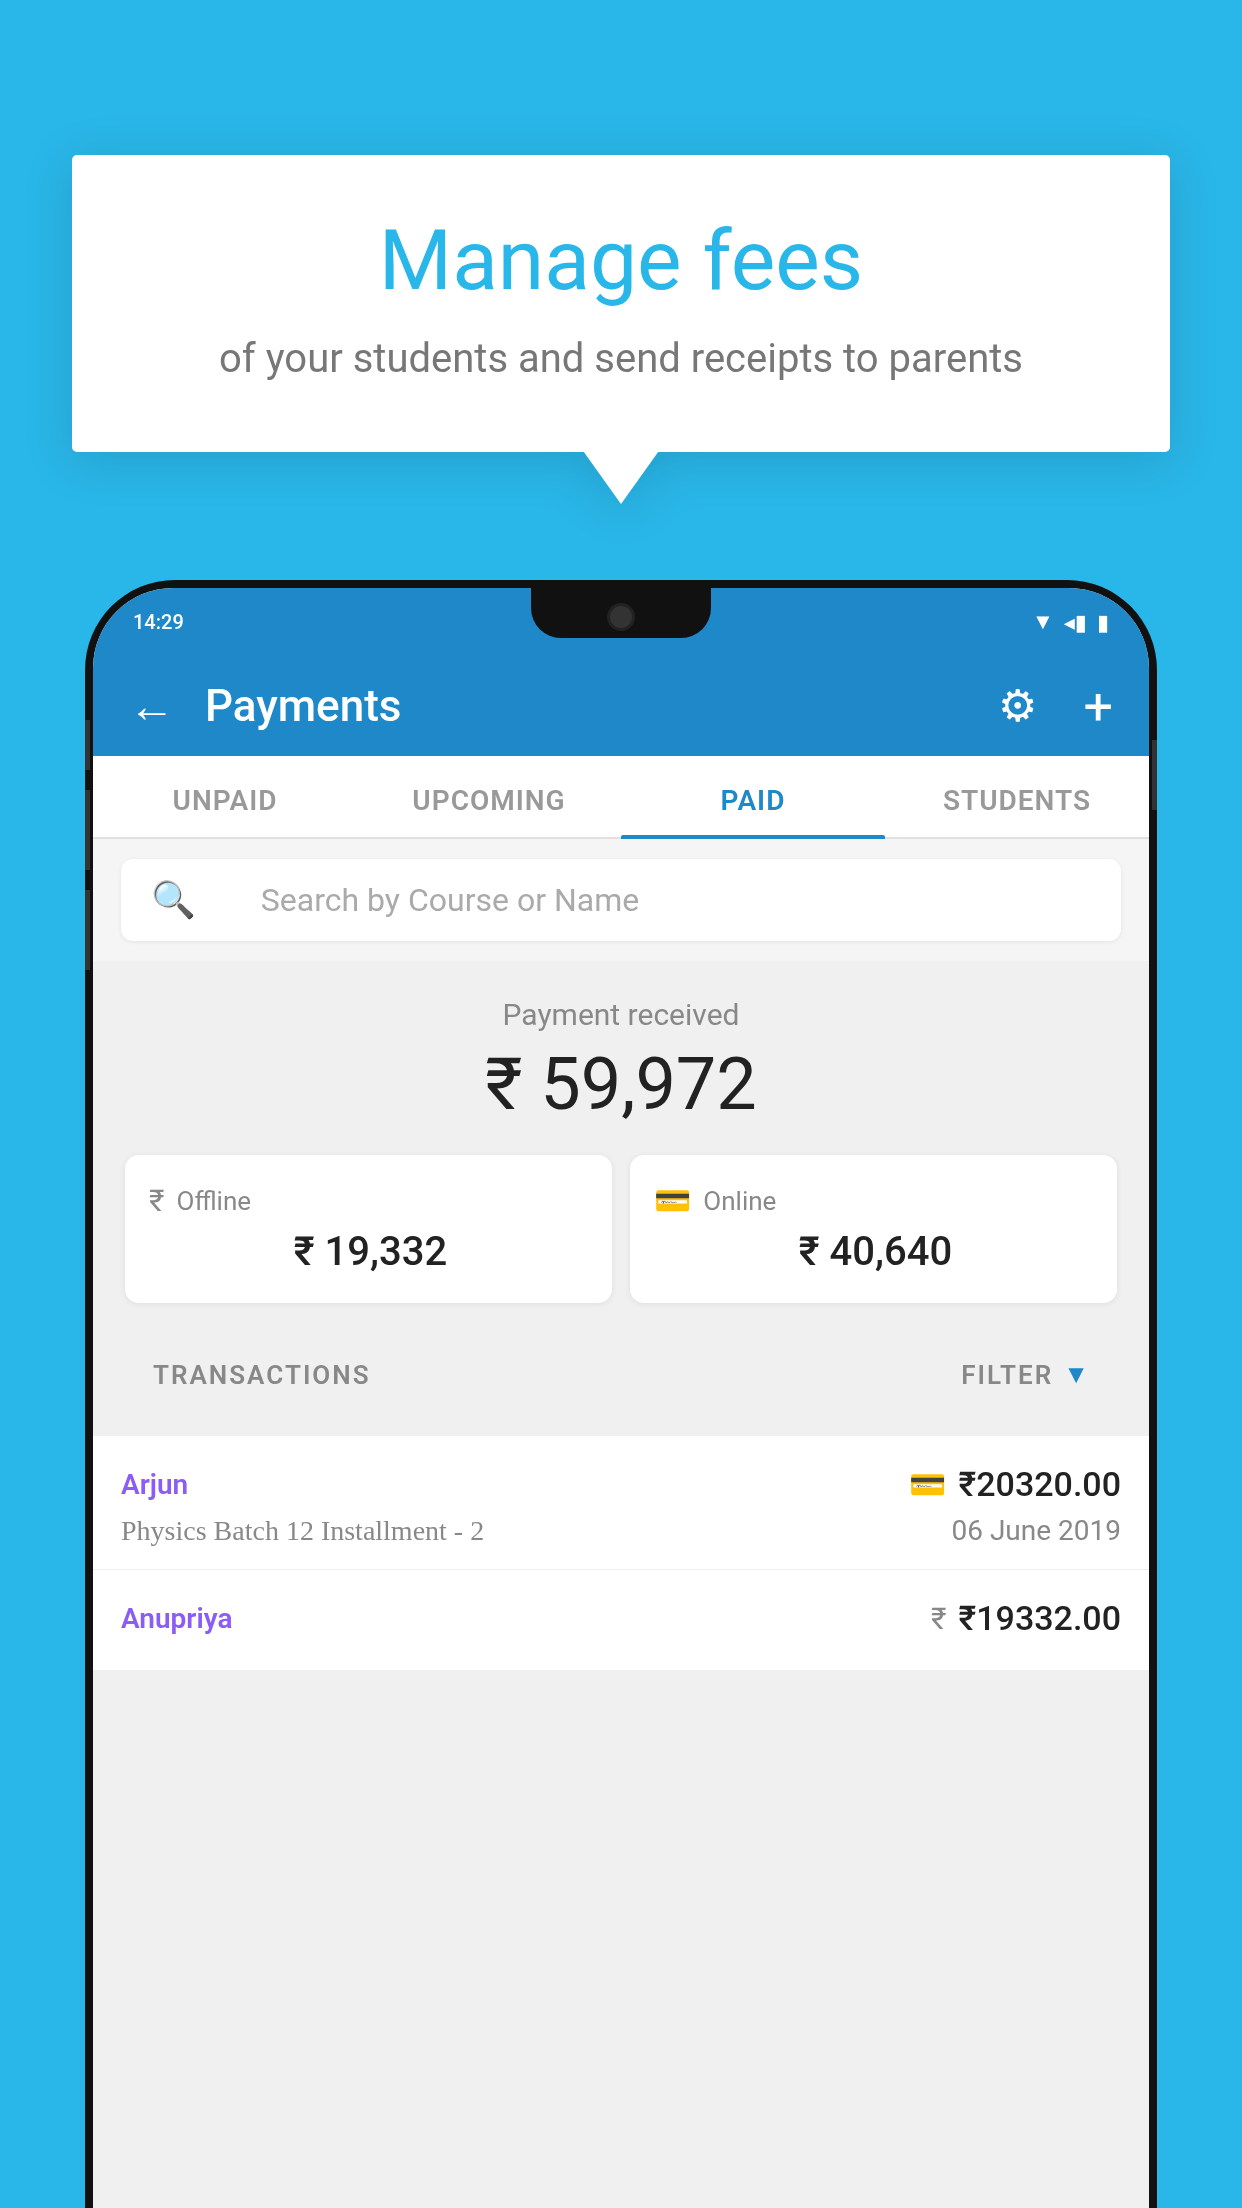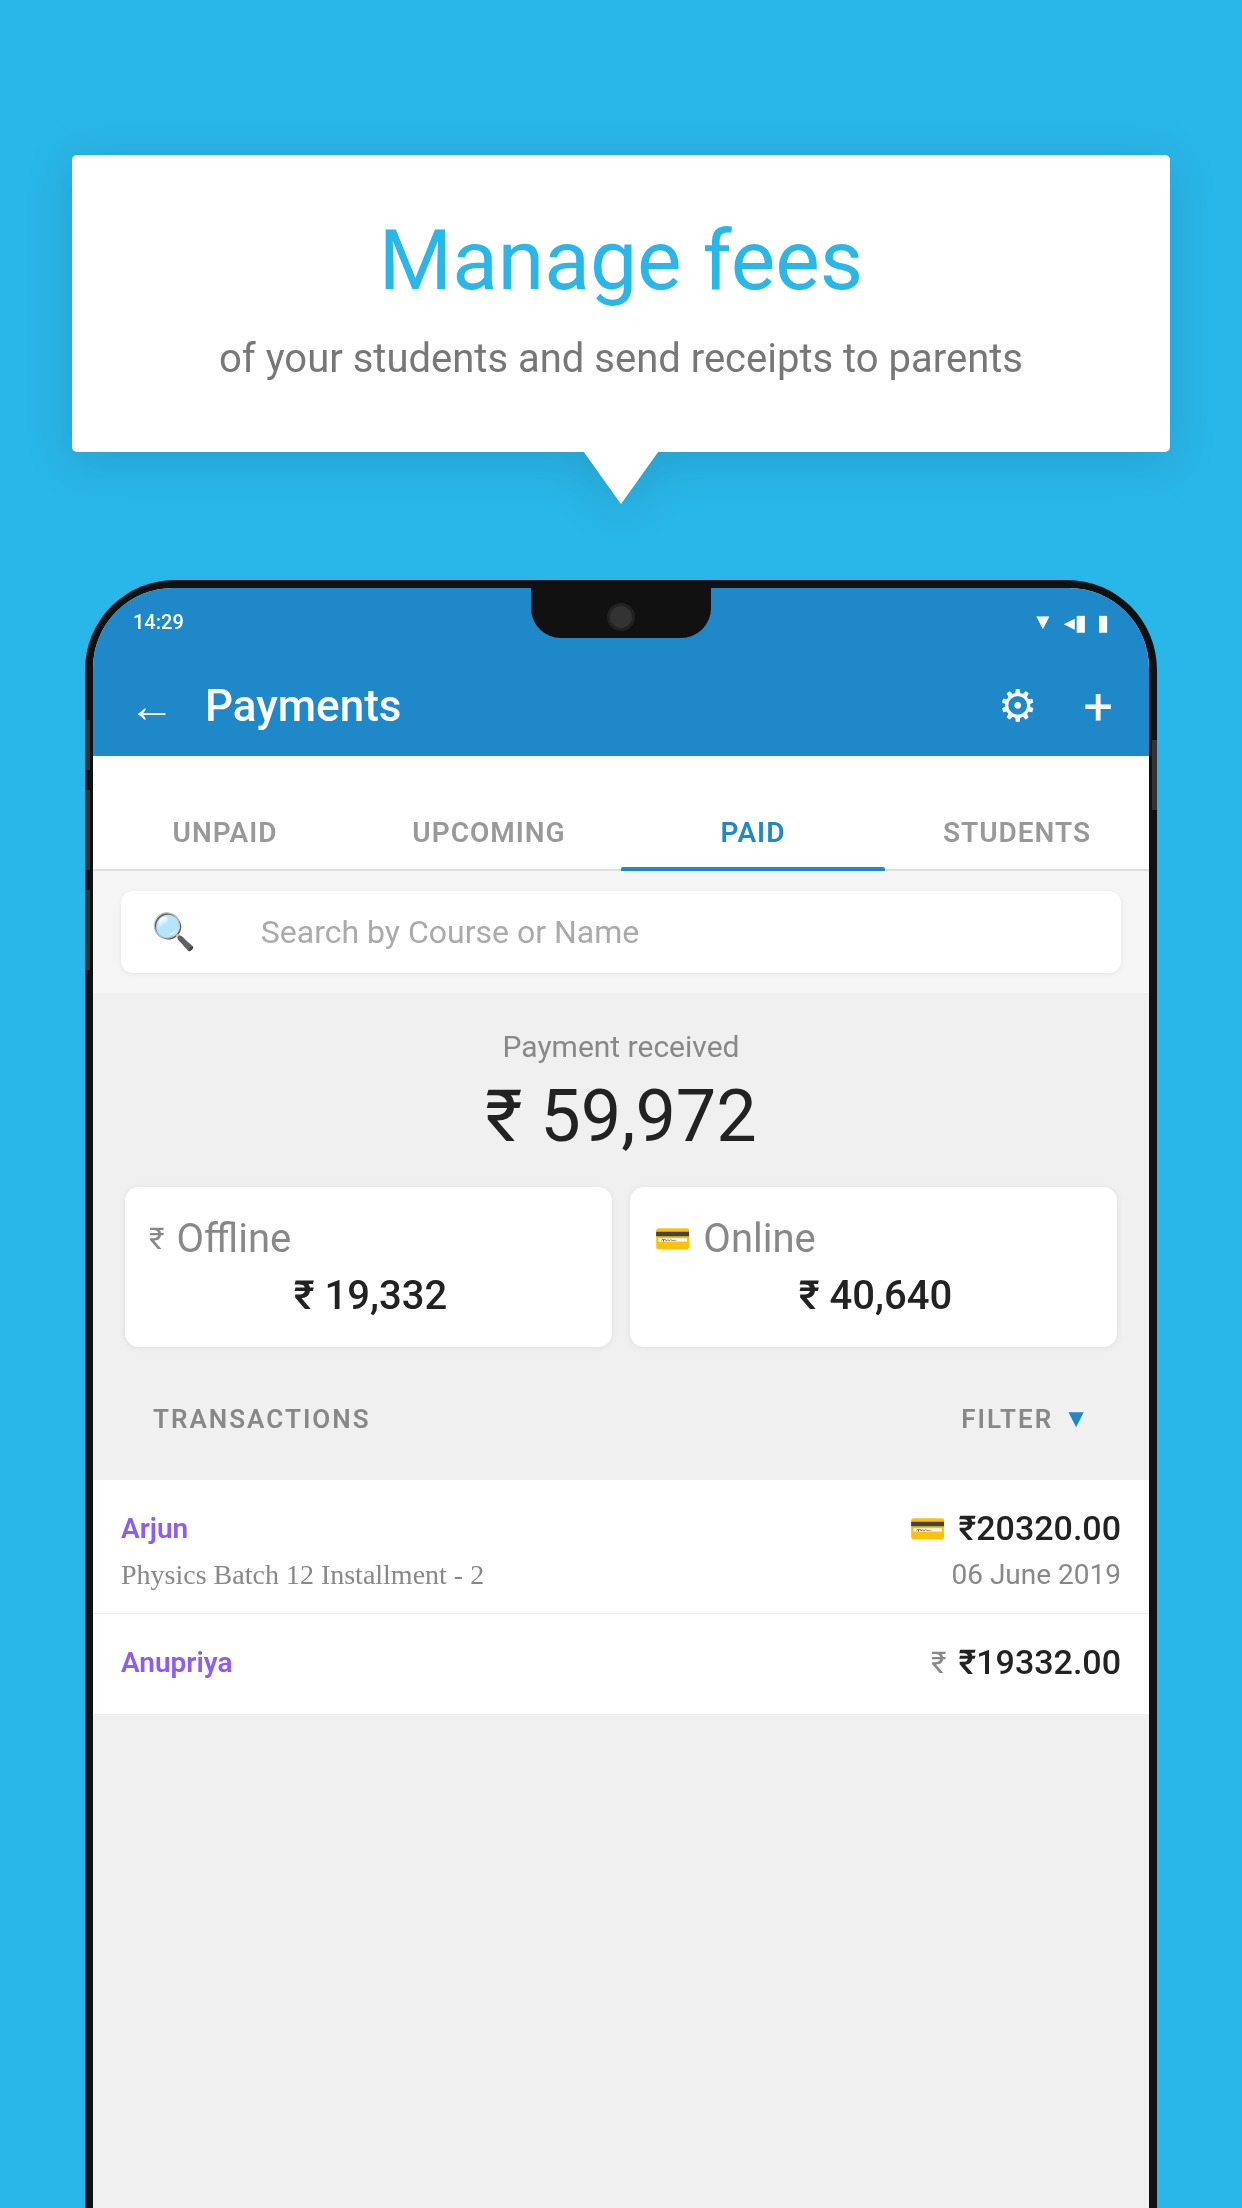--- a/index.html
+++ b/index.html
@@ -154,28 +154,27 @@
 
     
     .tabs {
       background: white;
       display: flex;
       border-bottom: 2px solid #e0e0e0;
     }
     .tab {
       flex: 1;
       text-align: center;
-      padding: 44px 0 20px;
+      padding: 28px 0 20px;
       font-size: 28px;
       font-weight: 600;
       color: #999;
       letter-spacing: 1px;
       cursor: pointer;
       position: relative;
-      margin-top: 16px;
     }
     .tab.active {
       color: #1e88c8;
     }
     .tab.active::after {
       content: '';
       position: absolute;
       bottom: -2px;
       left: 0;
       right: 0;
@@ -243,21 +242,21 @@
       display: flex;
       align-items: center;
       gap: 12px;
       margin-bottom: 10px;
     }
     .payment-card-icon {
       font-size: 30px;
       color: #888;
     }
     .payment-card-label {
-      font-size: 40px;
+      font-size: 26px;
       color: #888;
     }
     .payment-card-amount {
       font-size: 40px;
       color: #222;
       font-weight: 500;
       margin-top: 6px;
       padding-left: 4px;
     }
 

